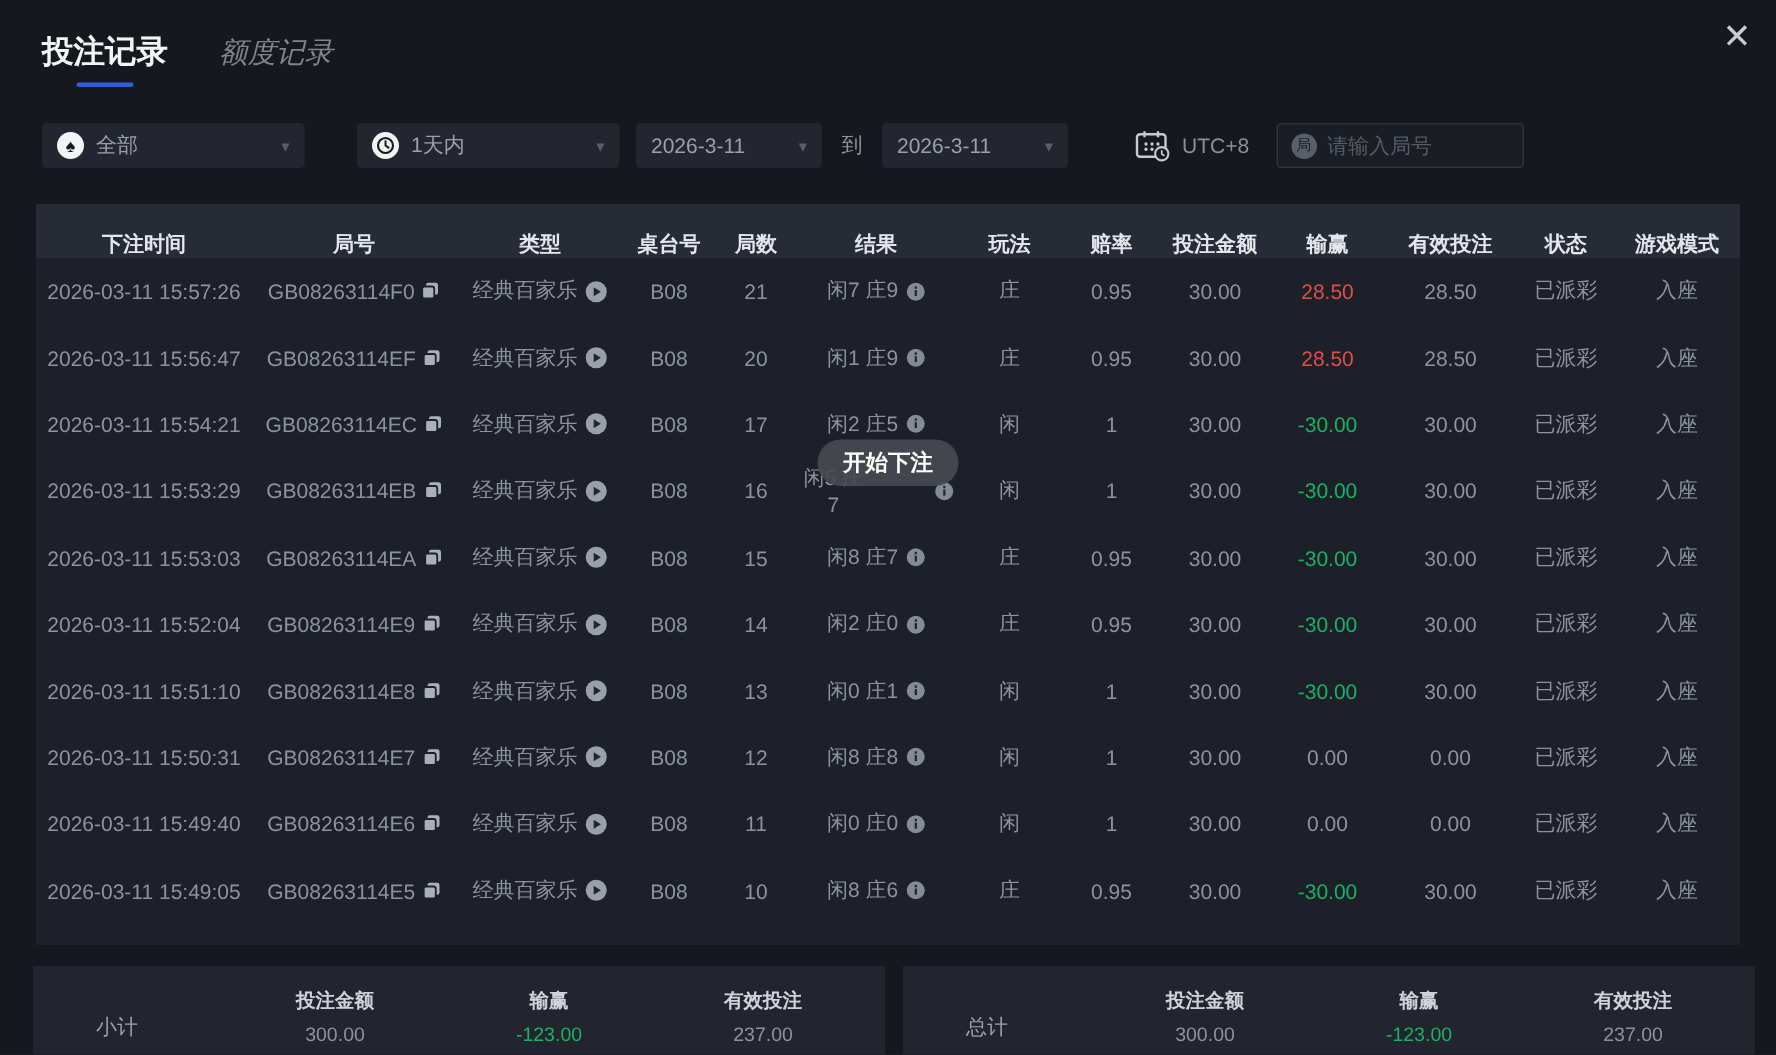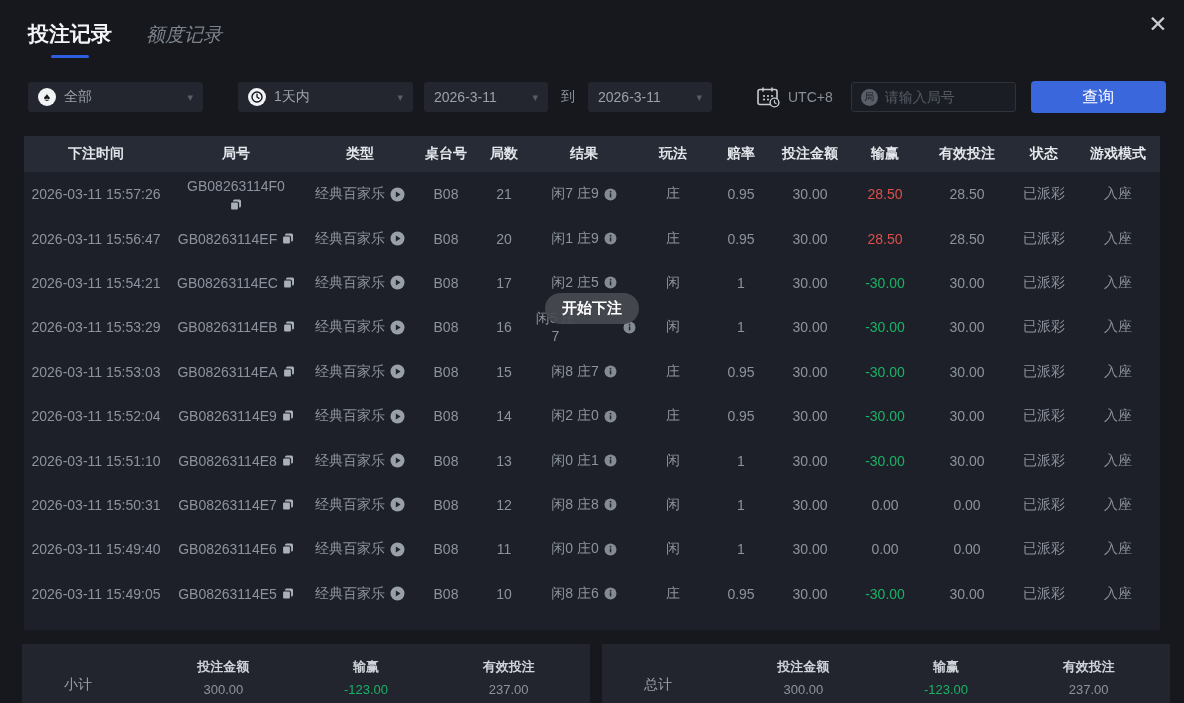--- a/index.html
+++ b/index.html
@@ -55,21 +55,21 @@
     background:transparent; border:none; outline:none; width:100%;
     color:#9aa1ab; font-size:14px; font-family:inherit;
   }
   .search-box input::placeholder { color:#565c66; }
   .query-btn {
     margin-left:15px; width:135px; height:32px; background:#3b67dc; border:none; border-radius:4px;
     color:#ffffff; font-size:16px; cursor:pointer; font-family:inherit;
   }
   
   .table-wrap { margin:24px 24px 0 24px; width:1136px; background:#1d2028; padding-bottom:14px; }
-  .thead { display:flex; height:36px; background:#272b35; align-items:center; }
+  .thead { display:flex; height:36px; background:#272b35; align-items:flex-end; }
   .th { text-align:center; color:#e3e6ea; font-size:14px; font-weight:bold; flex:none; }
   .tr { display:flex; height:44.4px; align-items:center; }
   .td { text-align:center; font-size:14px; color:#8d939e; flex:none;
         display:flex; align-items:center; justify-content:center; gap:5px; }
   .td span.icon-copy, .td span.icon-play, .td span.icon-info { display:inline-flex; cursor:pointer; }
   
   .toast {
     position:absolute; top:293px; left:50%; transform:translateX(-50%);
     background:rgba(72,74,80,0.92); border-radius:16px; padding:6px 17px;
     color:#ffffff; font-size:15px; font-weight:bold; z-index:5; white-space:nowrap;
@@ -140,21 +140,20 @@
         <circle cx="18.5" cy="16.5" r="4.4" fill="#16181d" stroke="#c6cad1" stroke-width="1.4"></circle>
         <path d="M18.5 14.6 V16.7 L20 17.6" fill="none" stroke="#c6cad1" stroke-width="1.2" stroke-linecap="round"></path>
       </svg>
     </span>
     <span class="tz-label">UTC+8</span>
   </div>
   <div class="search-box">
     <span class="search-badge">局</span>
     <input type="text" placeholder="请输入局号" style="">
   </div>
-  <button class="query-btn">查询</button>
 </div>
 
 <div class="table-wrap">
   <div class="thead" id="thead">
       <div class="th" style="width: 144px;">下注时间</div>
       <div class="th" style="width: 136px;">局号</div>
       <div class="th" style="width: 112px;">类型</div>
       <div class="th" style="width: 60px;">桌台号</div>
       <div class="th" style="width: 56px;">局数</div>
       <div class="th" style="width: 104px;">结果</div>
@@ -164,21 +163,21 @@
       <div class="th" style="width: 74px;">输赢</div>
       <div class="th" style="width: 90px;">有效投注</div>
       <div class="th" style="width: 64px;">状态</div>
       <div class="th" style="width: 84px;">游戏模式</div>
     </div>
   <div id="tbody">
       <div class="tr">
         <div class="td" style="width: 144px;">
           <span>2026-03-11 15:57:26</span>
         </div>
-        <div class="td" style="width: 136px; flex-direction: column;">
+        <div class="td" style="width: 136px;">
           <span>GB08263114F0</span>
           <span class="icon-copy">
             <svg width="12" height="12" viewBox="0 0 12 12">
               <rect x="3" y="0.5" width="8" height="8" rx="1.5" fill="#aab0b9"></rect>
               <rect x="0.5" y="3" width="8" height="8" rx="1.5" fill="#aab0b9" stroke="#1d2028" stroke-width="1.2"></rect>
             </svg>
           </span>
         </div>
         <div class="td" style="width: 112px;">
           <span>经典百家乐</span>

